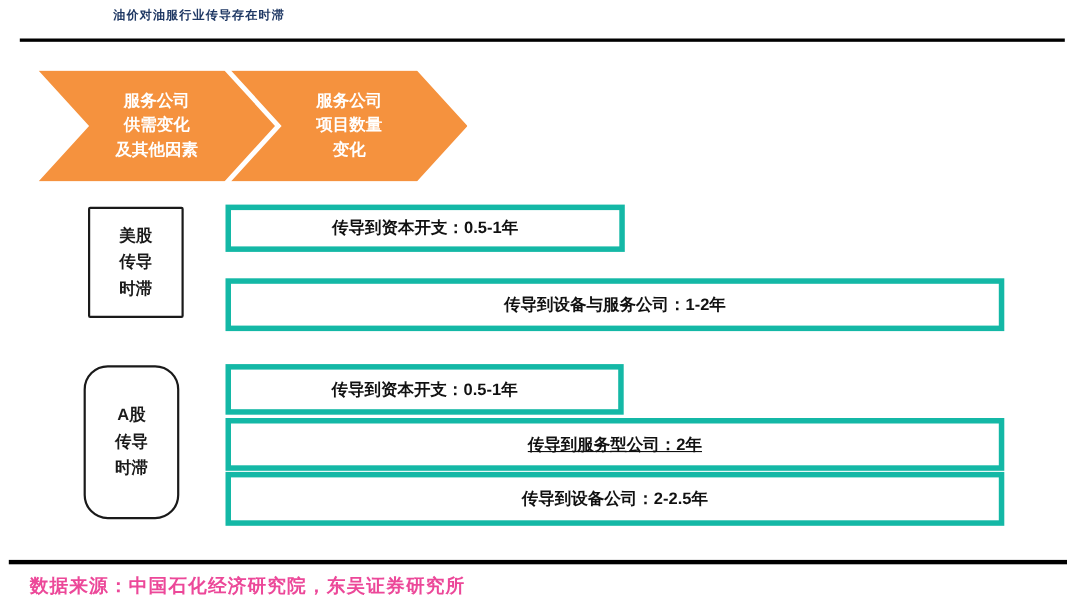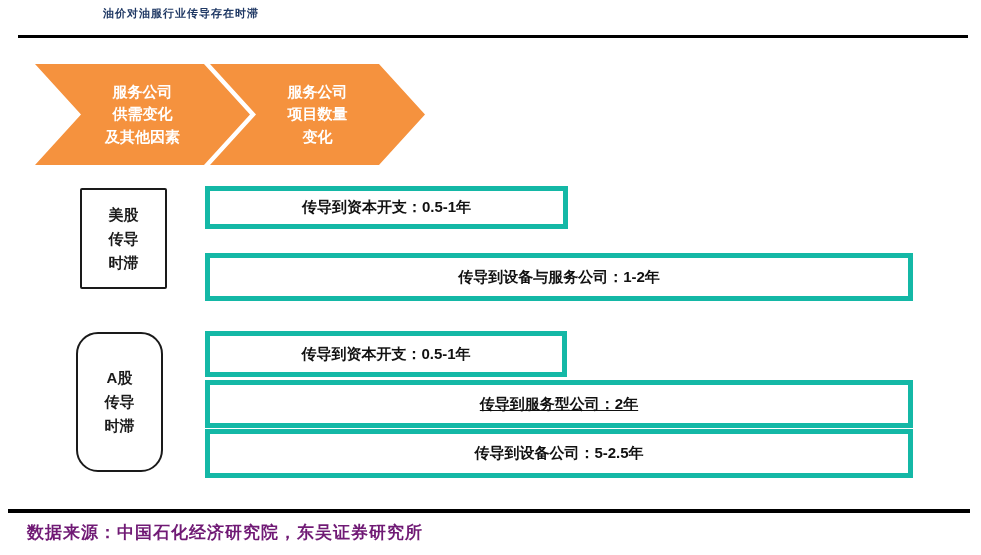--- a/index.html
+++ b/index.html
@@ -33,21 +33,21 @@
     position:absolute;border:5px solid #14b8a6;background:#ffffff;
     display:flex;align-items:center;justify-content:center;
     font-size:15px;font-weight:600;color:#111111;text-align:center;
   }
   .bar.us1{left:205px;top:186px;width:353px;height:33px;}
   .bar.us2{left:205px;top:253px;width:698px;height:38px;}
   .bar.a1{left:205px;top:331px;width:352px;height:36px;}
   .bar.a2{left:205px;top:380px;width:698px;height:38px;text-decoration:underline;}
   .bar.a3{left:205px;top:429px;width:698px;height:39px;}
 
-  .footer{position:absolute;left:27px;top:521px;font-size:17px;font-weight:bold;color:#701a75;letter-spacing:1px;}
+  .footer{position:absolute;left:27px;top:521px;font-size:17px;font-weight:bold;color:#ec4899;letter-spacing:1px;}
 </style>
 </head>
 <body>
 
 <div class="canvas">
 
   <div class="title">油价对油服行业传导存在时滞</div>
   <div class="rule top"></div>
 
   <div class="arrow-row">
@@ -63,18 +63,18 @@
 传导
 时滞</div>
   <div class="bar us1">传导到资本开支：0.5-1年</div>
   <div class="bar us2">传导到设备与服务公司：1-2年</div>
 
   <div class="stage-label a">A股
 传导
 时滞</div>
   <div class="bar a1">传导到资本开支：0.5-1年</div>
   <div class="bar a2">传导到服务型公司：2年</div>
-  <div class="bar a3">传导到设备公司：5-2.5年</div>
+  <div class="bar a3">传导到设备公司：2-2.5年</div>
 
   <div class="rule bottom"></div>
   <div class="footer">数据来源：中国石化经济研究院，东吴证券研究所</div>
 
 </div>
 
 </body></html>

